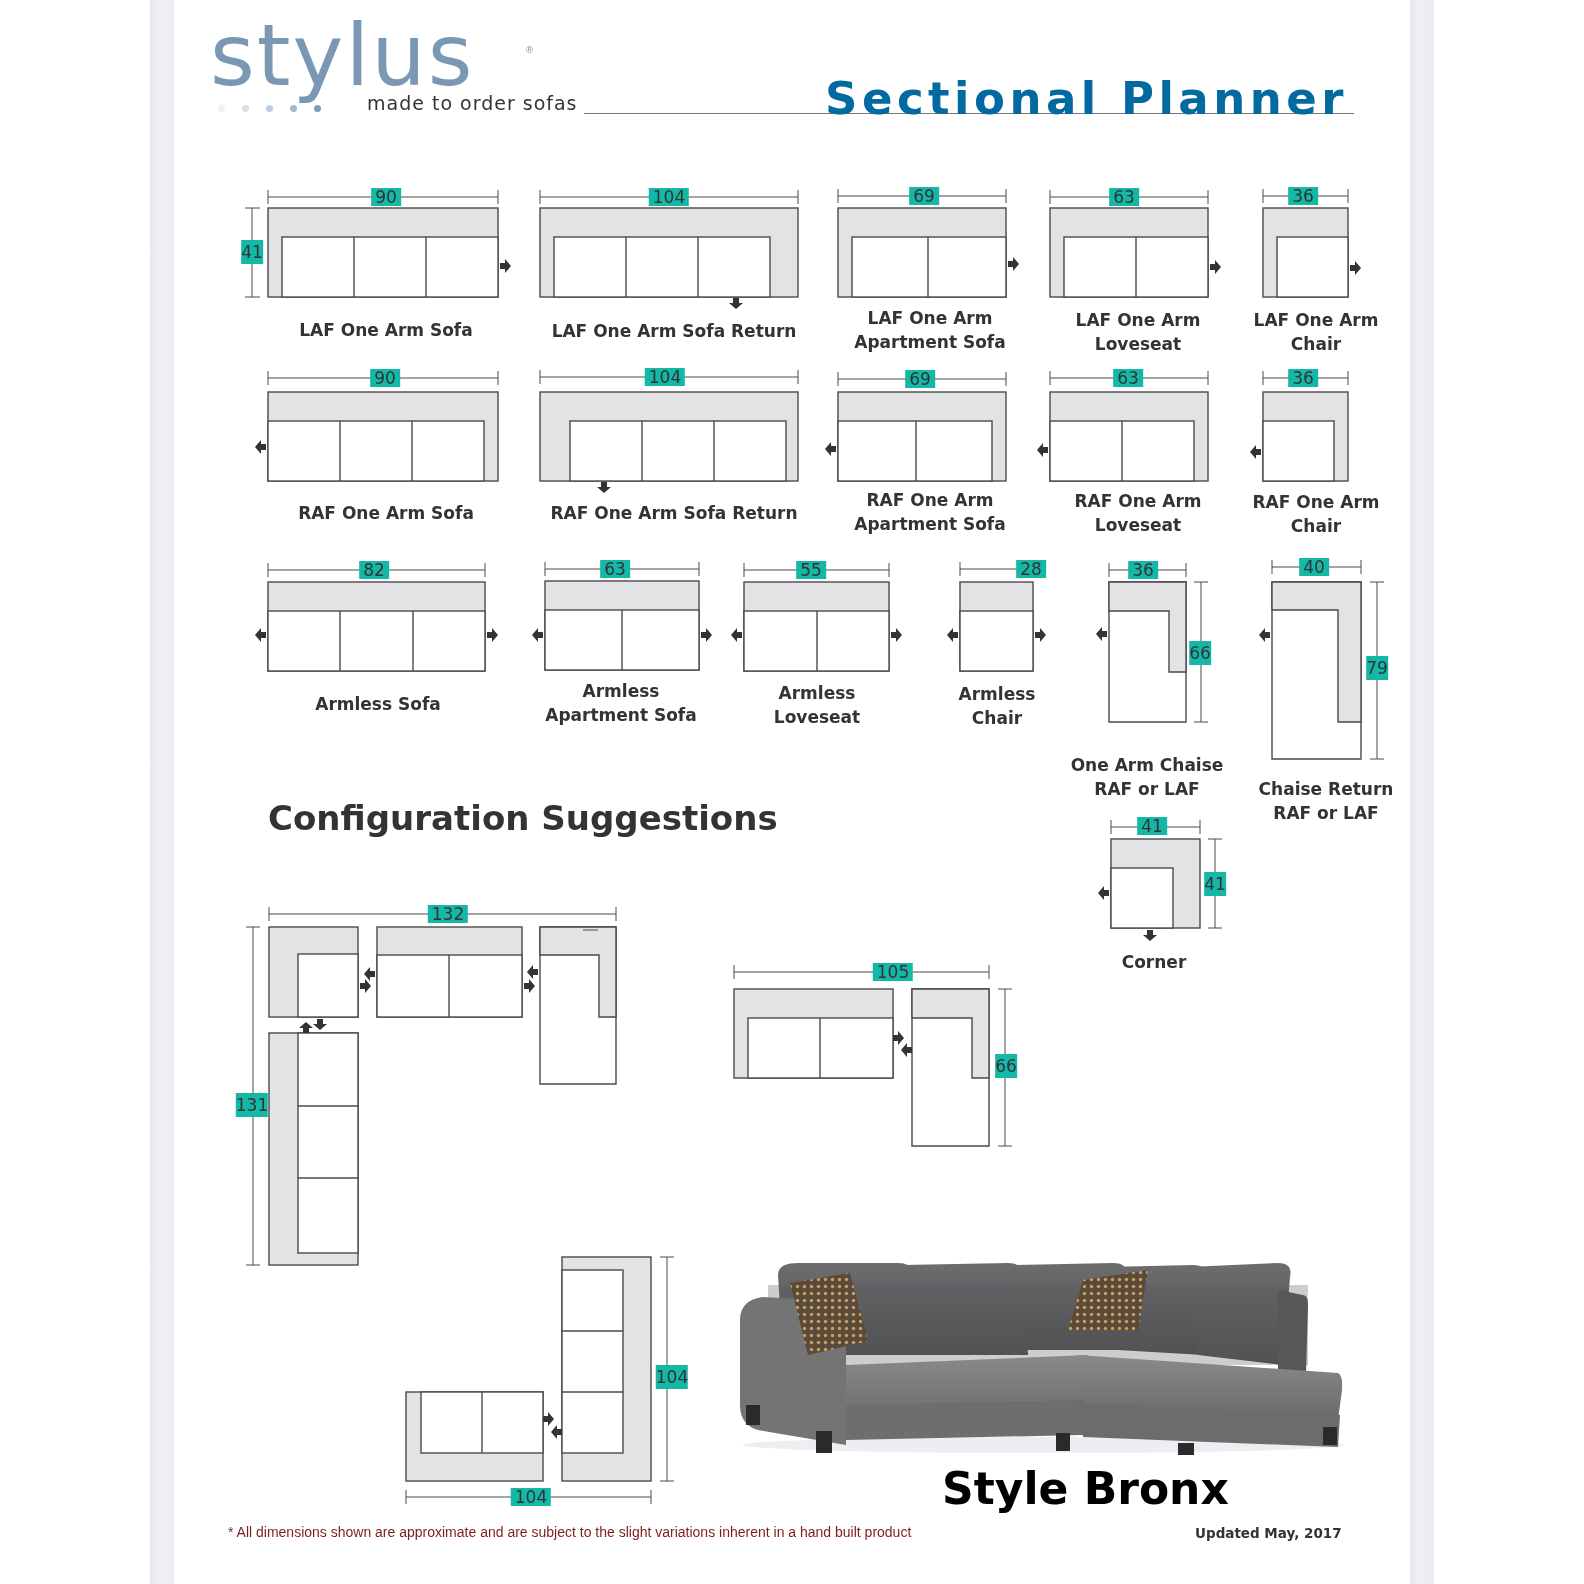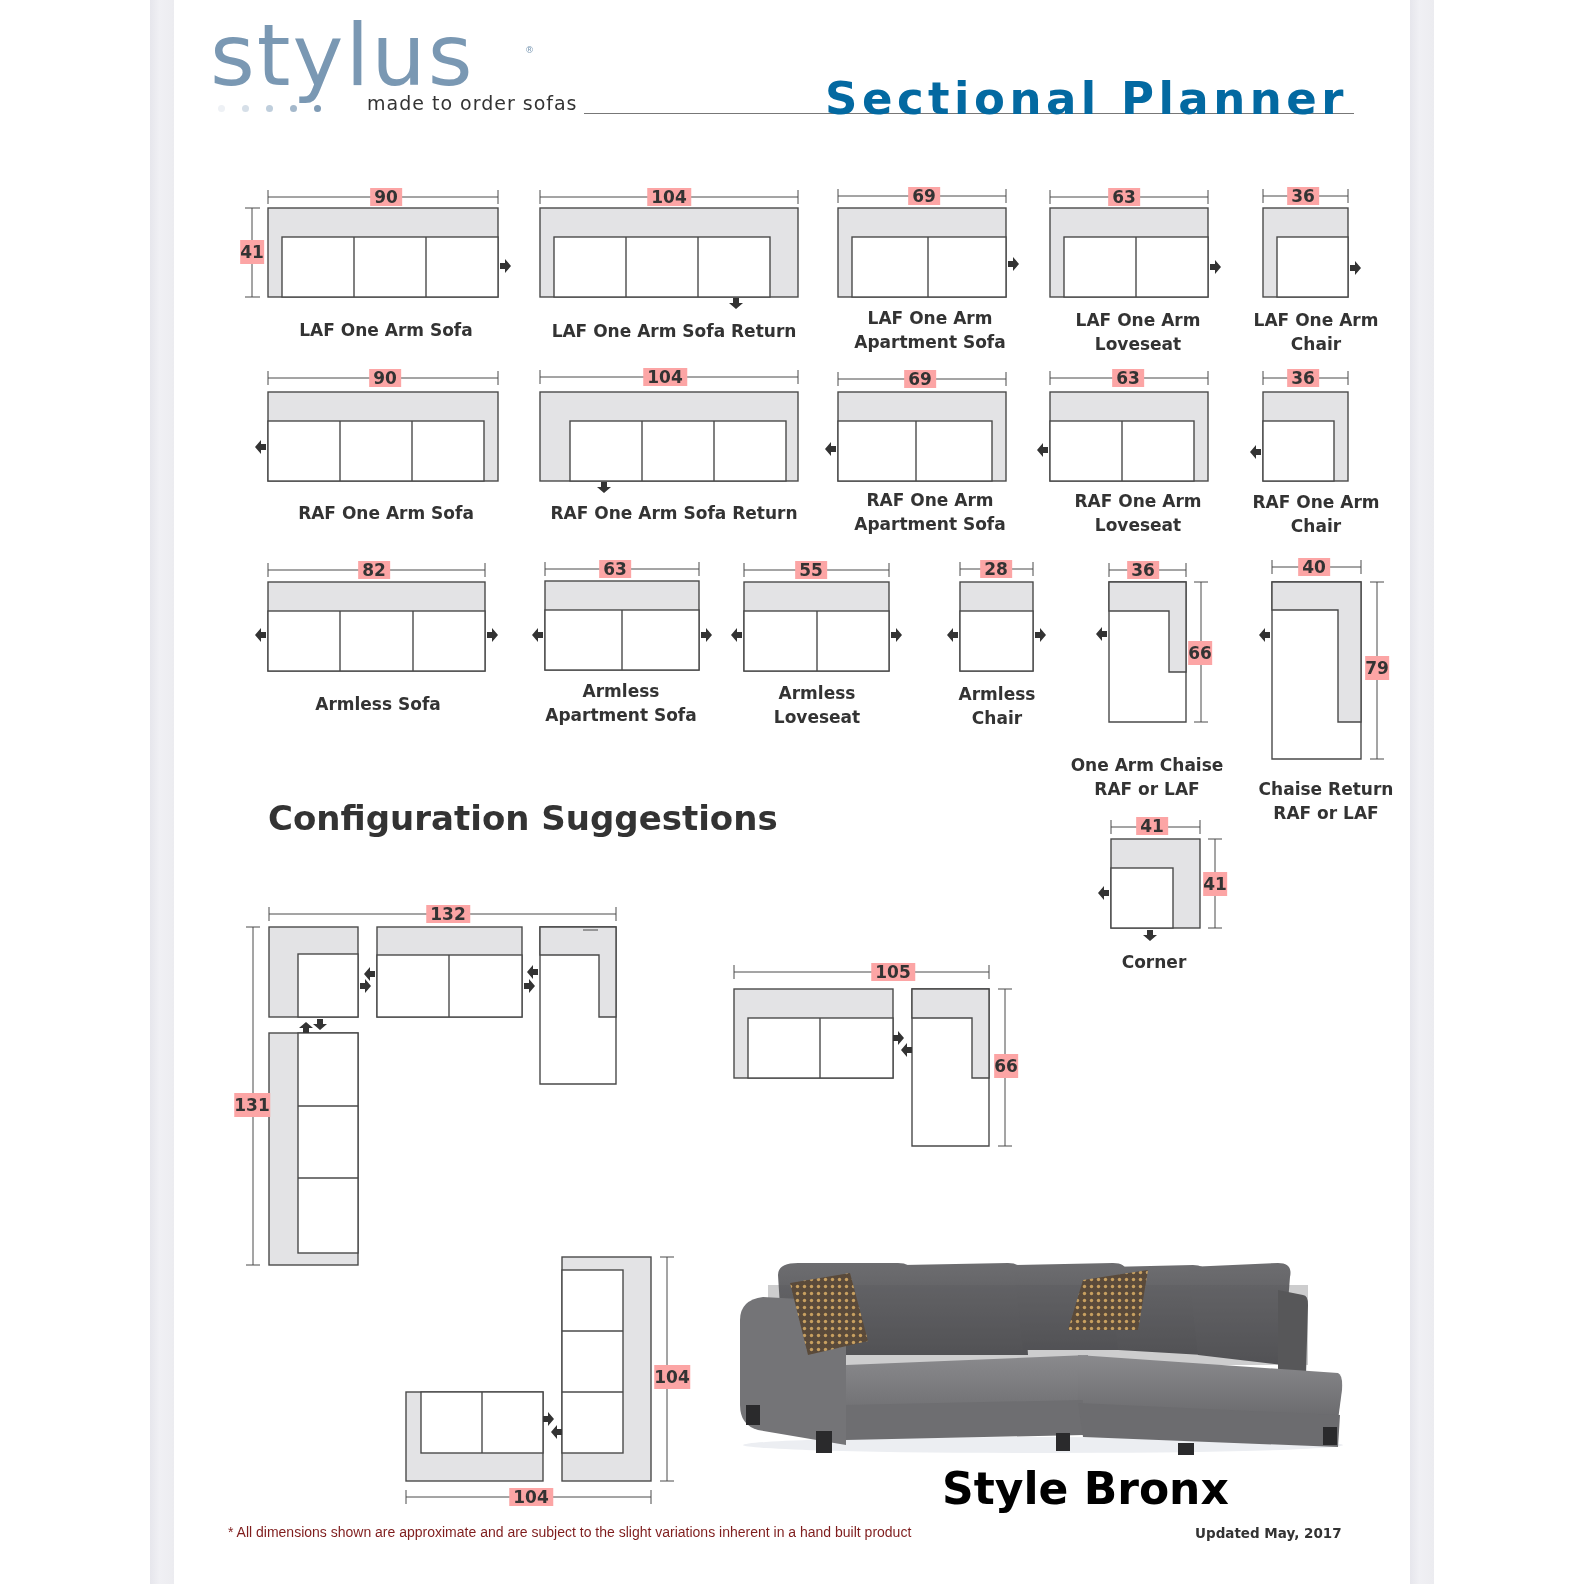--- a/index.html
+++ b/index.html
@@ -13,22 +13,22 @@
   .logo-reg { position:absolute; left:525px; top:45px; font-size:9px; color:#7a98b3; }
   .logo-dots { position:absolute; left:218px; top:97px; }
   .logo-dots span { display:inline-block; width:7px; height:7px; border-radius:50%; margin-right:17px; }
   .logo-tag { position:absolute; left:367px; top:92px; font-family:"DejaVu Sans", sans-serif;
               font-size:19px; color:#333; letter-spacing:1px; }
   .title-rule { position:absolute; left:584px; top:113px; width:770px; height:1px; background:#777; }
   .title { position:absolute; left:825px; top:72px; font-family:"DejaVu Sans", sans-serif;
            font-weight:bold; font-size:45px; letter-spacing:4.5px; color:#0369a1; }
   .lbl { position:absolute; font-family:"DejaVu Sans", sans-serif; font-weight:bold; font-size:17px;
          color:#333; text-align:center; line-height:24px; white-space:nowrap; transform:translateX(-50%); }
-  .dim { position:absolute; font-family:"DejaVu Sans", sans-serif; font-weight:bold; font-size:17px;
-         color:#333; background:#fca5a5; padding:0 4px; line-height:18px; transform:translate(-50%,-50%); }
+  .dim { position:absolute; font-family:"DejaVu Sans", sans-serif; font-weight:normal; font-size:17px;
+         color:#333; background:#14b8a6; padding:0 4px; line-height:18px; transform:translate(-50%,-50%); }
   .dim.v { padding:3px 0; }
   .section { position:absolute; left:268px; top:798px; font-family:"DejaVu Sans", sans-serif;
              font-weight:bold; font-size:34px; color:#333; }
   .style-name { position:absolute; left:942px; top:1463px; font-family:"DejaVu Sans", sans-serif;
                 font-weight:bold; font-size:44px; color:#000000; }
   .footnote { position:absolute; left:228px; top:1524px; font-family:"Liberation Sans", sans-serif;
               font-size:14px; color:#7f1d1d; }
   .updated { position:absolute; left:1195px; top:1525px; font-family:"DejaVu Sans", sans-serif;
              font-weight:bold; font-size:13.5px; color:#333; }
   svg.d { position:absolute; left:0; top:0; }
@@ -317,21 +317,21 @@
 
 <div class="dim" style="left:385px;top:378px;">90</div>
 <div class="dim" style="left:665px;top:377px;">104</div>
 <div class="dim" style="left:920px;top:379px;">69</div>
 <div class="dim" style="left:1128px;top:378px;">63</div>
 <div class="dim" style="left:1303px;top:378px;">36</div>
 
 <div class="dim" style="left:374px;top:570px;">82</div>
 <div class="dim" style="left:615px;top:569px;">63</div>
 <div class="dim" style="left:811px;top:570px;">55</div>
-<div class="dim" style="left:996px;top:569px;">28</div>
+<div class="dim" style="left:1031px;top:569px;">28</div>
 <div class="dim" style="left:1143px;top:570px;">36</div>
 <div class="dim v" style="left:1200px;top:653px;">66</div>
 <div class="dim" style="left:1314px;top:567px;">40</div>
 <div class="dim v" style="left:1377px;top:668px;">79</div>
 <div class="dim" style="left:1152px;top:826px;">41</div>
 <div class="dim v" style="left:1215px;top:884px;">41</div>
 
 <div class="dim" style="left:448px;top:914px;">132</div>
 <div class="dim v" style="left:252px;top:1105px;">131</div>
 <div class="dim" style="left:863px;top:972px;margin-left:30px;">105</div>

